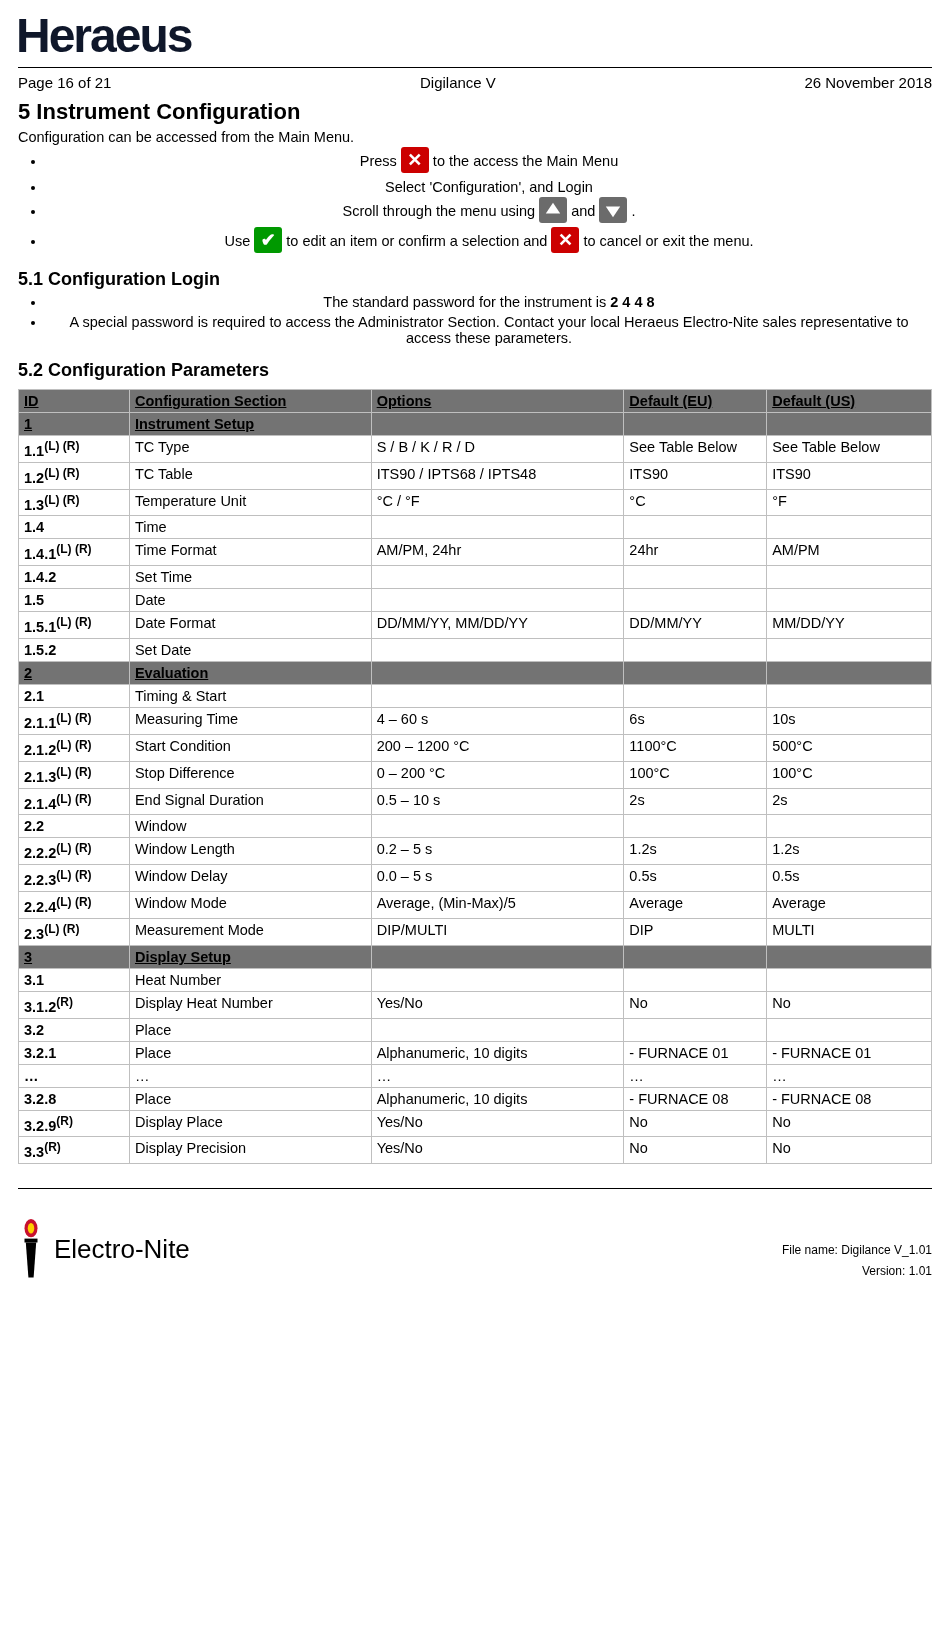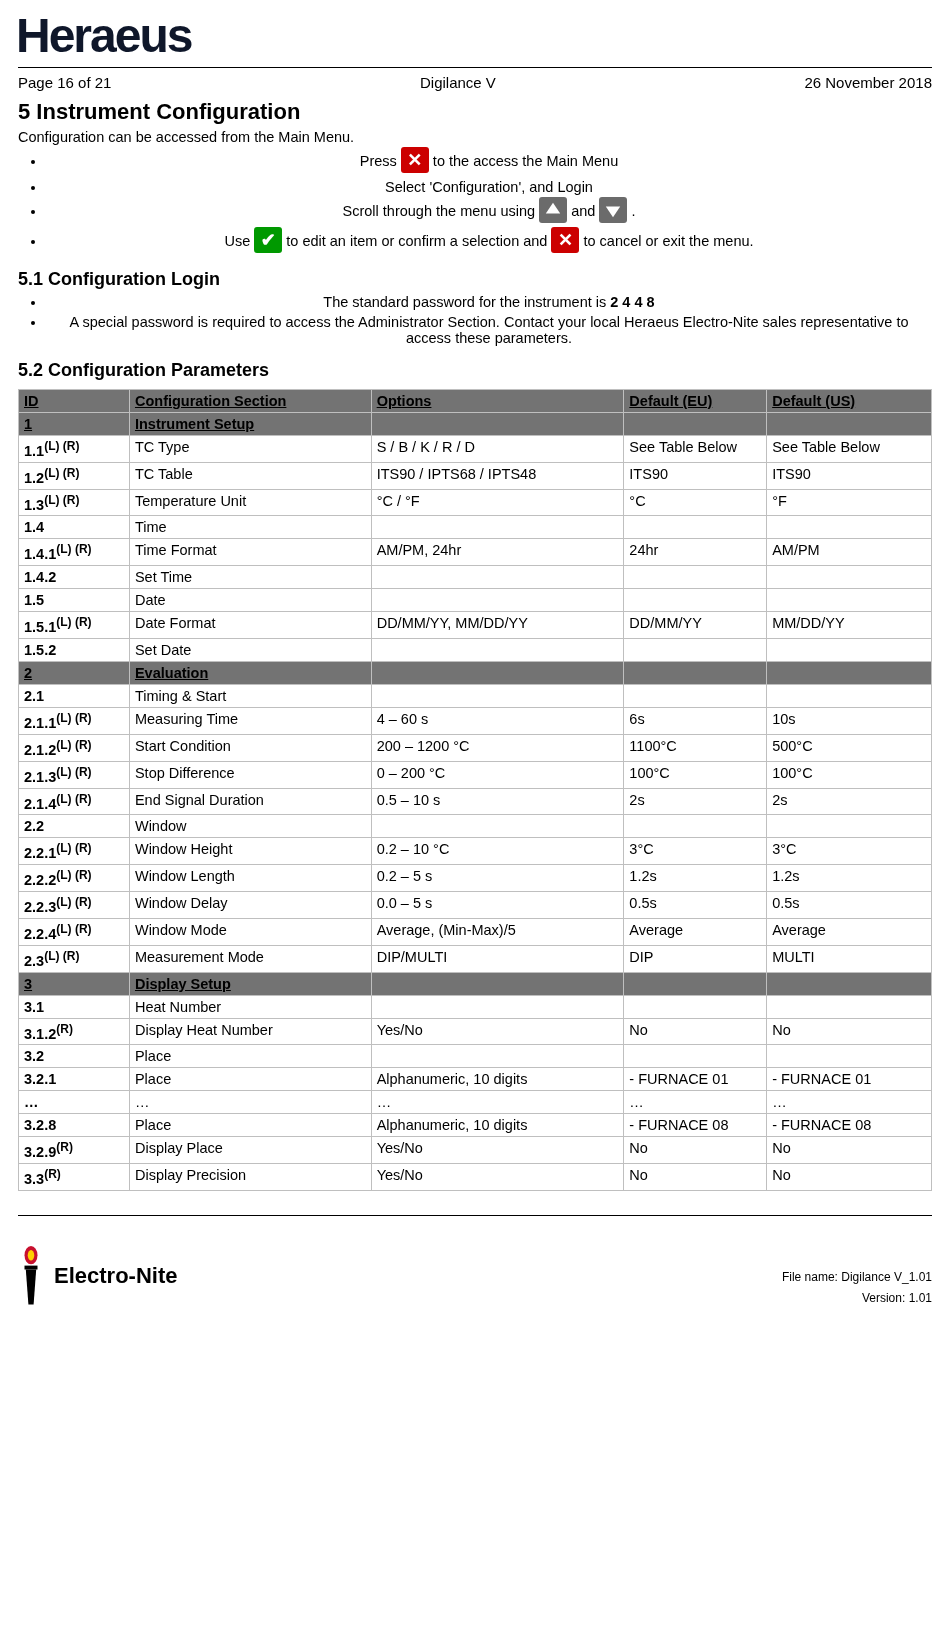--- a/index.html
+++ b/index.html
@@ -38,21 +38,21 @@
   col.c2 { width: 220px; }
   col.c3 { width: 230px; }
   col.c4 { width: 130px; }
   col.c5 { width: 150px; }
   sup { font-size: 12px; }
   .footer-sep { border-top: 1px solid #000; margin-top: 24px; margin-bottom: 28px;}
   .footer { display:flex; justify-content: space-between; align-items:flex-end; font-size: 12px; }
   .footer-right { text-align:right; line-height:1.7; }
   .en-logo { display:flex; align-items:center; gap:10px;}
   .torch { width:26px; height:64px; }
-  .en-text { font-family: 'Arial Black', Arial; font-size:22px; font-weight:700; letter-spacing:0px; }
+  .en-text { font-family: 'Arial Black', Arial; font-size:26px; font-weight:400; letter-spacing:0px; }
   .pw { font-weight:bold; }
 </style>
 </head>
 <body>
 
 <div class="logo-top">Heraeus</div>
 <div class="hr"></div>
 
 <div class="header-line">
   <span>Page 16 of 21</span>
@@ -233,27 +233,20 @@
         <td>2s</td>
       </tr>
       <tr>
         <td class="id">2.2</td>
         <td>Window</td>
         <td></td>
         <td></td>
         <td></td>
       </tr>
       <tr>
-        <td class="id">2.2.1<sup>(L) (R)</sup></td>
-        <td>Window Height</td>
-        <td>0.2 – 10 °C</td>
-        <td>3°C</td>
-        <td>3°C</td>
-      </tr>
-      <tr>
         <td class="id">2.2.2<sup>(L) (R)</sup></td>
         <td>Window Length</td>
         <td>0.2 – 5 s</td>
         <td>1.2s</td>
         <td>1.2s</td>
       </tr>
       <tr>
         <td class="id">2.2.3<sup>(L) (R)</sup></td>
         <td>Window Delay</td>
         <td>0.0 – 5 s</td>

